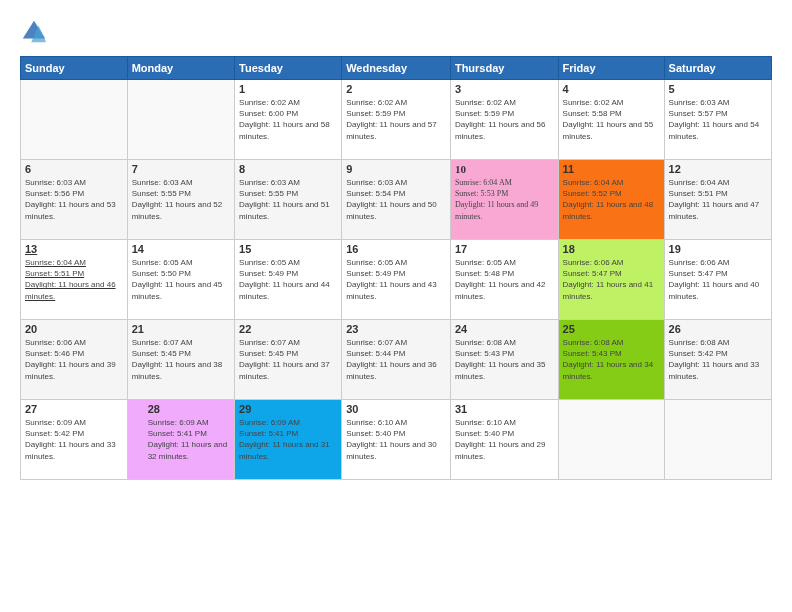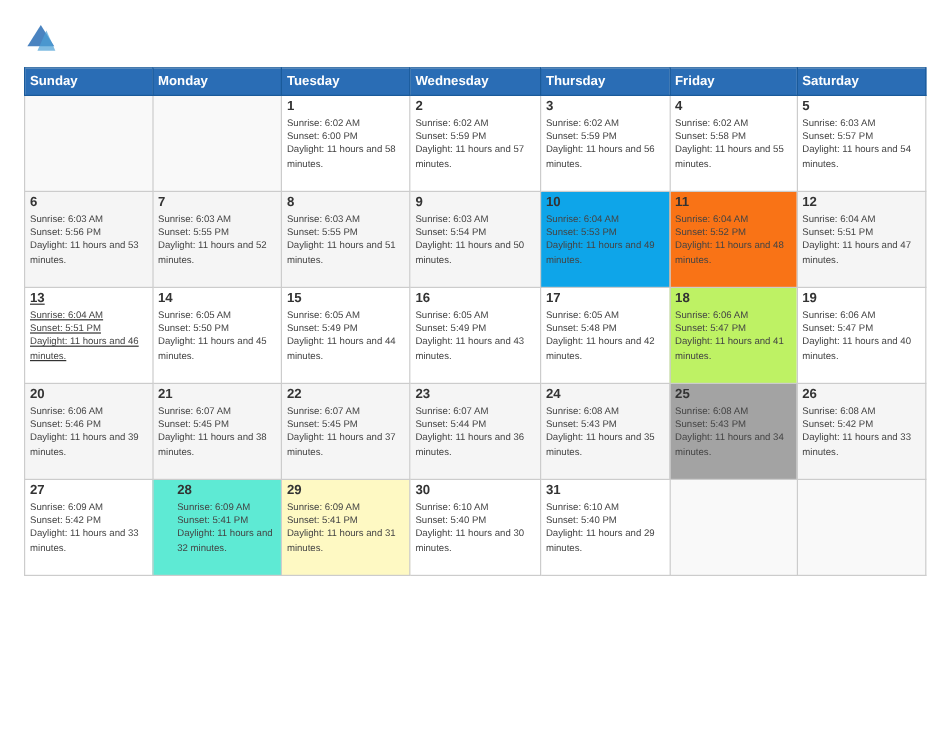--- a/index.html
+++ b/index.html
@@ -190,21 +190,21 @@
             <div class="day-info" style="white-space: pre-line;">Sunrise: 6:03 AM
 Sunset: 5:55 PM
 Daylight: 11 hours and 51 minutes.</div>
           </td>
           <td style="background: rgb(245, 245, 245);">
             <span class="day-num">9</span>
             <div class="day-info" style="white-space: pre-line;">Sunrise: 6:03 AM
 Sunset: 5:54 PM
 Daylight: 11 hours and 50 minutes.</div>
           </td>
-          <td style="background: #0ea5e9;">
+          <td style="background: #f9a8d4; font-family: Liberation Serif, serif;">
             <span class="day-num">10</span>
             <div class="day-info" style="white-space: pre-line;">Sunrise: 6:04 AM
 Sunset: 5:53 PM
 Daylight: 11 hours and 49 minutes.</div>
           </td>
           <td style="background: #f97316;">
             <span class="day-num">11</span>
             <div class="day-info" style="white-space: pre-line;">Sunrise: 6:04 AM
 Sunset: 5:52 PM
 Daylight: 11 hours and 48 minutes.</div>
@@ -284,47 +284,47 @@
             <div class="day-info" style="white-space: pre-line;">Sunrise: 6:07 AM
 Sunset: 5:44 PM
 Daylight: 11 hours and 36 minutes.</div>
           </td>
           <td style="background: rgb(245, 245, 245);">
             <span class="day-num">24</span>
             <div class="day-info" style="white-space: pre-line;">Sunrise: 6:08 AM
 Sunset: 5:43 PM
 Daylight: 11 hours and 35 minutes.</div>
           </td>
-          <td style="background: #a3a3a3;">
+          <td style="background: #84cc16;">
             <span class="day-num">25</span>
             <div class="day-info" style="white-space: pre-line;">Sunrise: 6:08 AM
 Sunset: 5:43 PM
 Daylight: 11 hours and 34 minutes.</div>
           </td>
           <td style="background: rgb(245, 245, 245);">
             <span class="day-num">26</span>
             <div class="day-info" style="white-space: pre-line;">Sunrise: 6:08 AM
 Sunset: 5:42 PM
 Daylight: 11 hours and 33 minutes.</div>
           </td>
         </tr>
         <tr>
           <td style="background: rgb(255, 255, 255);">
             <span class="day-num">27</span>
             <div class="day-info" style="white-space: pre-line;">Sunrise: 6:09 AM
 Sunset: 5:42 PM
 Daylight: 11 hours and 33 minutes.</div>
           </td>
-          <td style="background: #5eead4; padding-left: 20px;">
+          <td style="background: #f0abfc; padding-left: 20px;">
             <span class="day-num">28</span>
             <div class="day-info" style="white-space: pre-line;">Sunrise: 6:09 AM
 Sunset: 5:41 PM
 Daylight: 11 hours and 32 minutes.</div>
           </td>
-          <td style="background: #fef9c3; margin-left: 26px;">
+          <td style="background: #0ea5e9; margin-left: 26px;">
             <span class="day-num">29</span>
             <div class="day-info" style="white-space: pre-line;">Sunrise: 6:09 AM
 Sunset: 5:41 PM
 Daylight: 11 hours and 31 minutes.</div>
           </td>
           <td style="background: rgb(255, 255, 255);">
             <span class="day-num">30</span>
             <div class="day-info" style="white-space: pre-line;">Sunrise: 6:10 AM
 Sunset: 5:40 PM
 Daylight: 11 hours and 30 minutes.</div>

